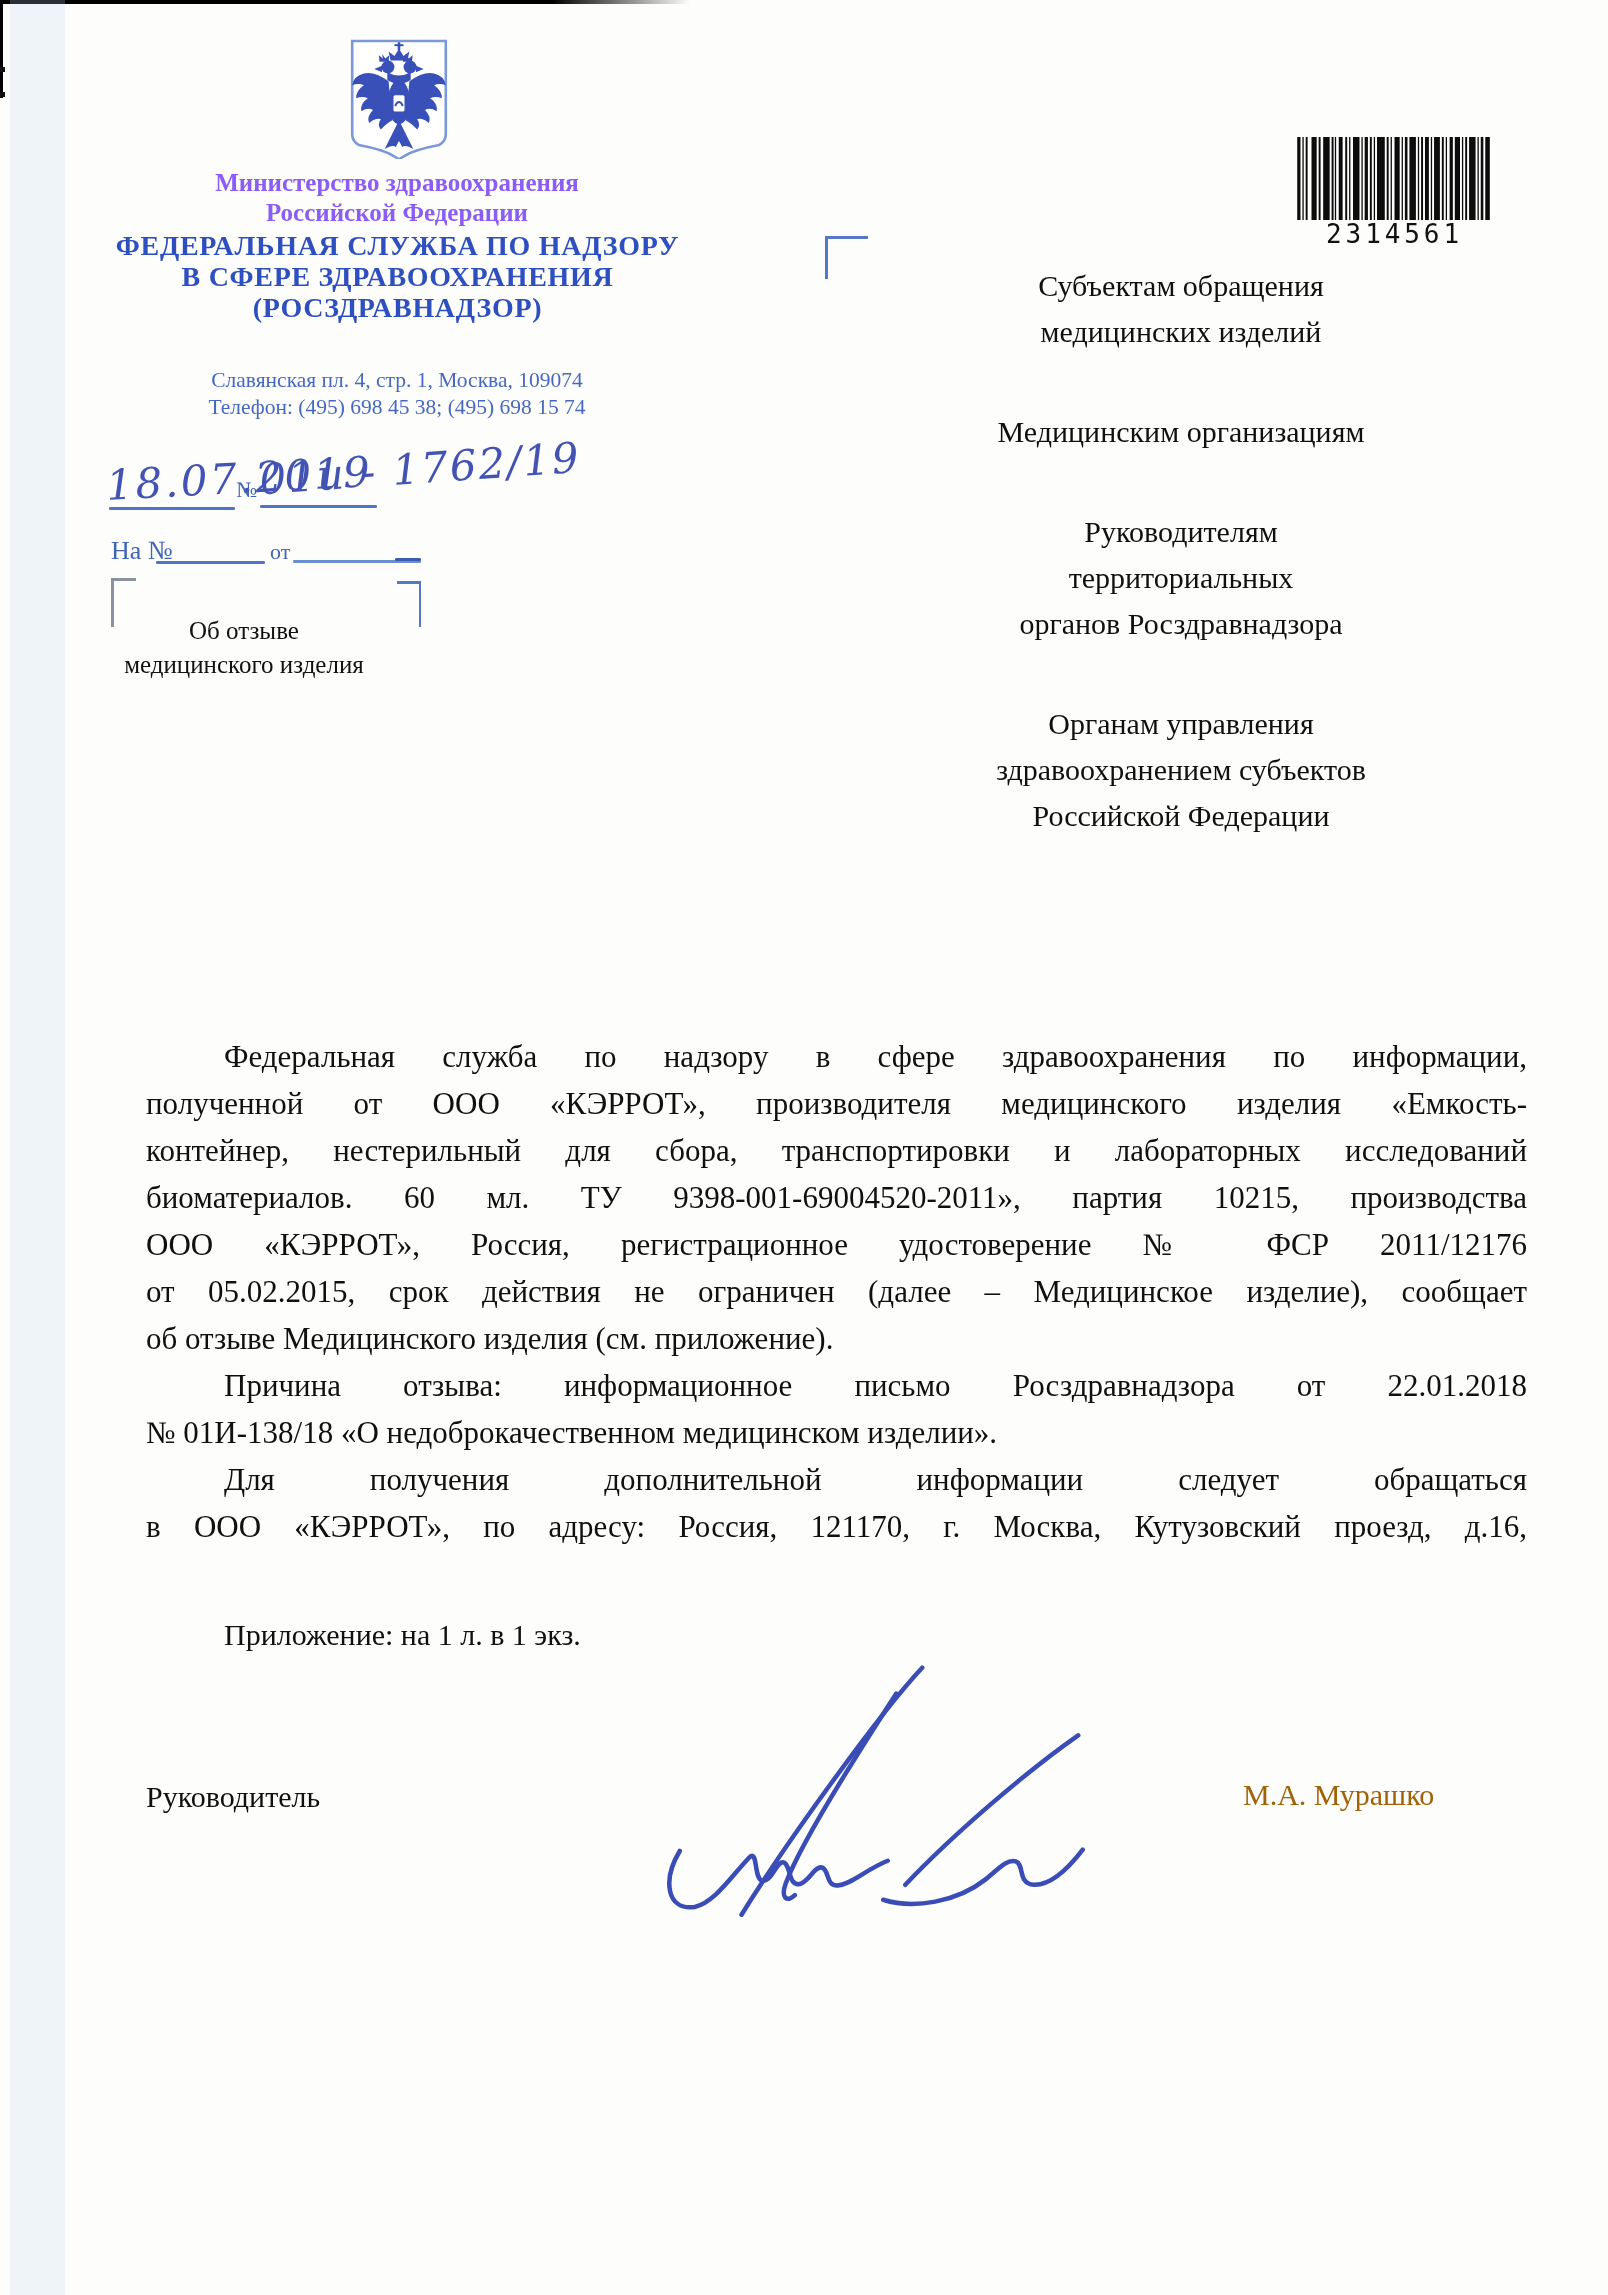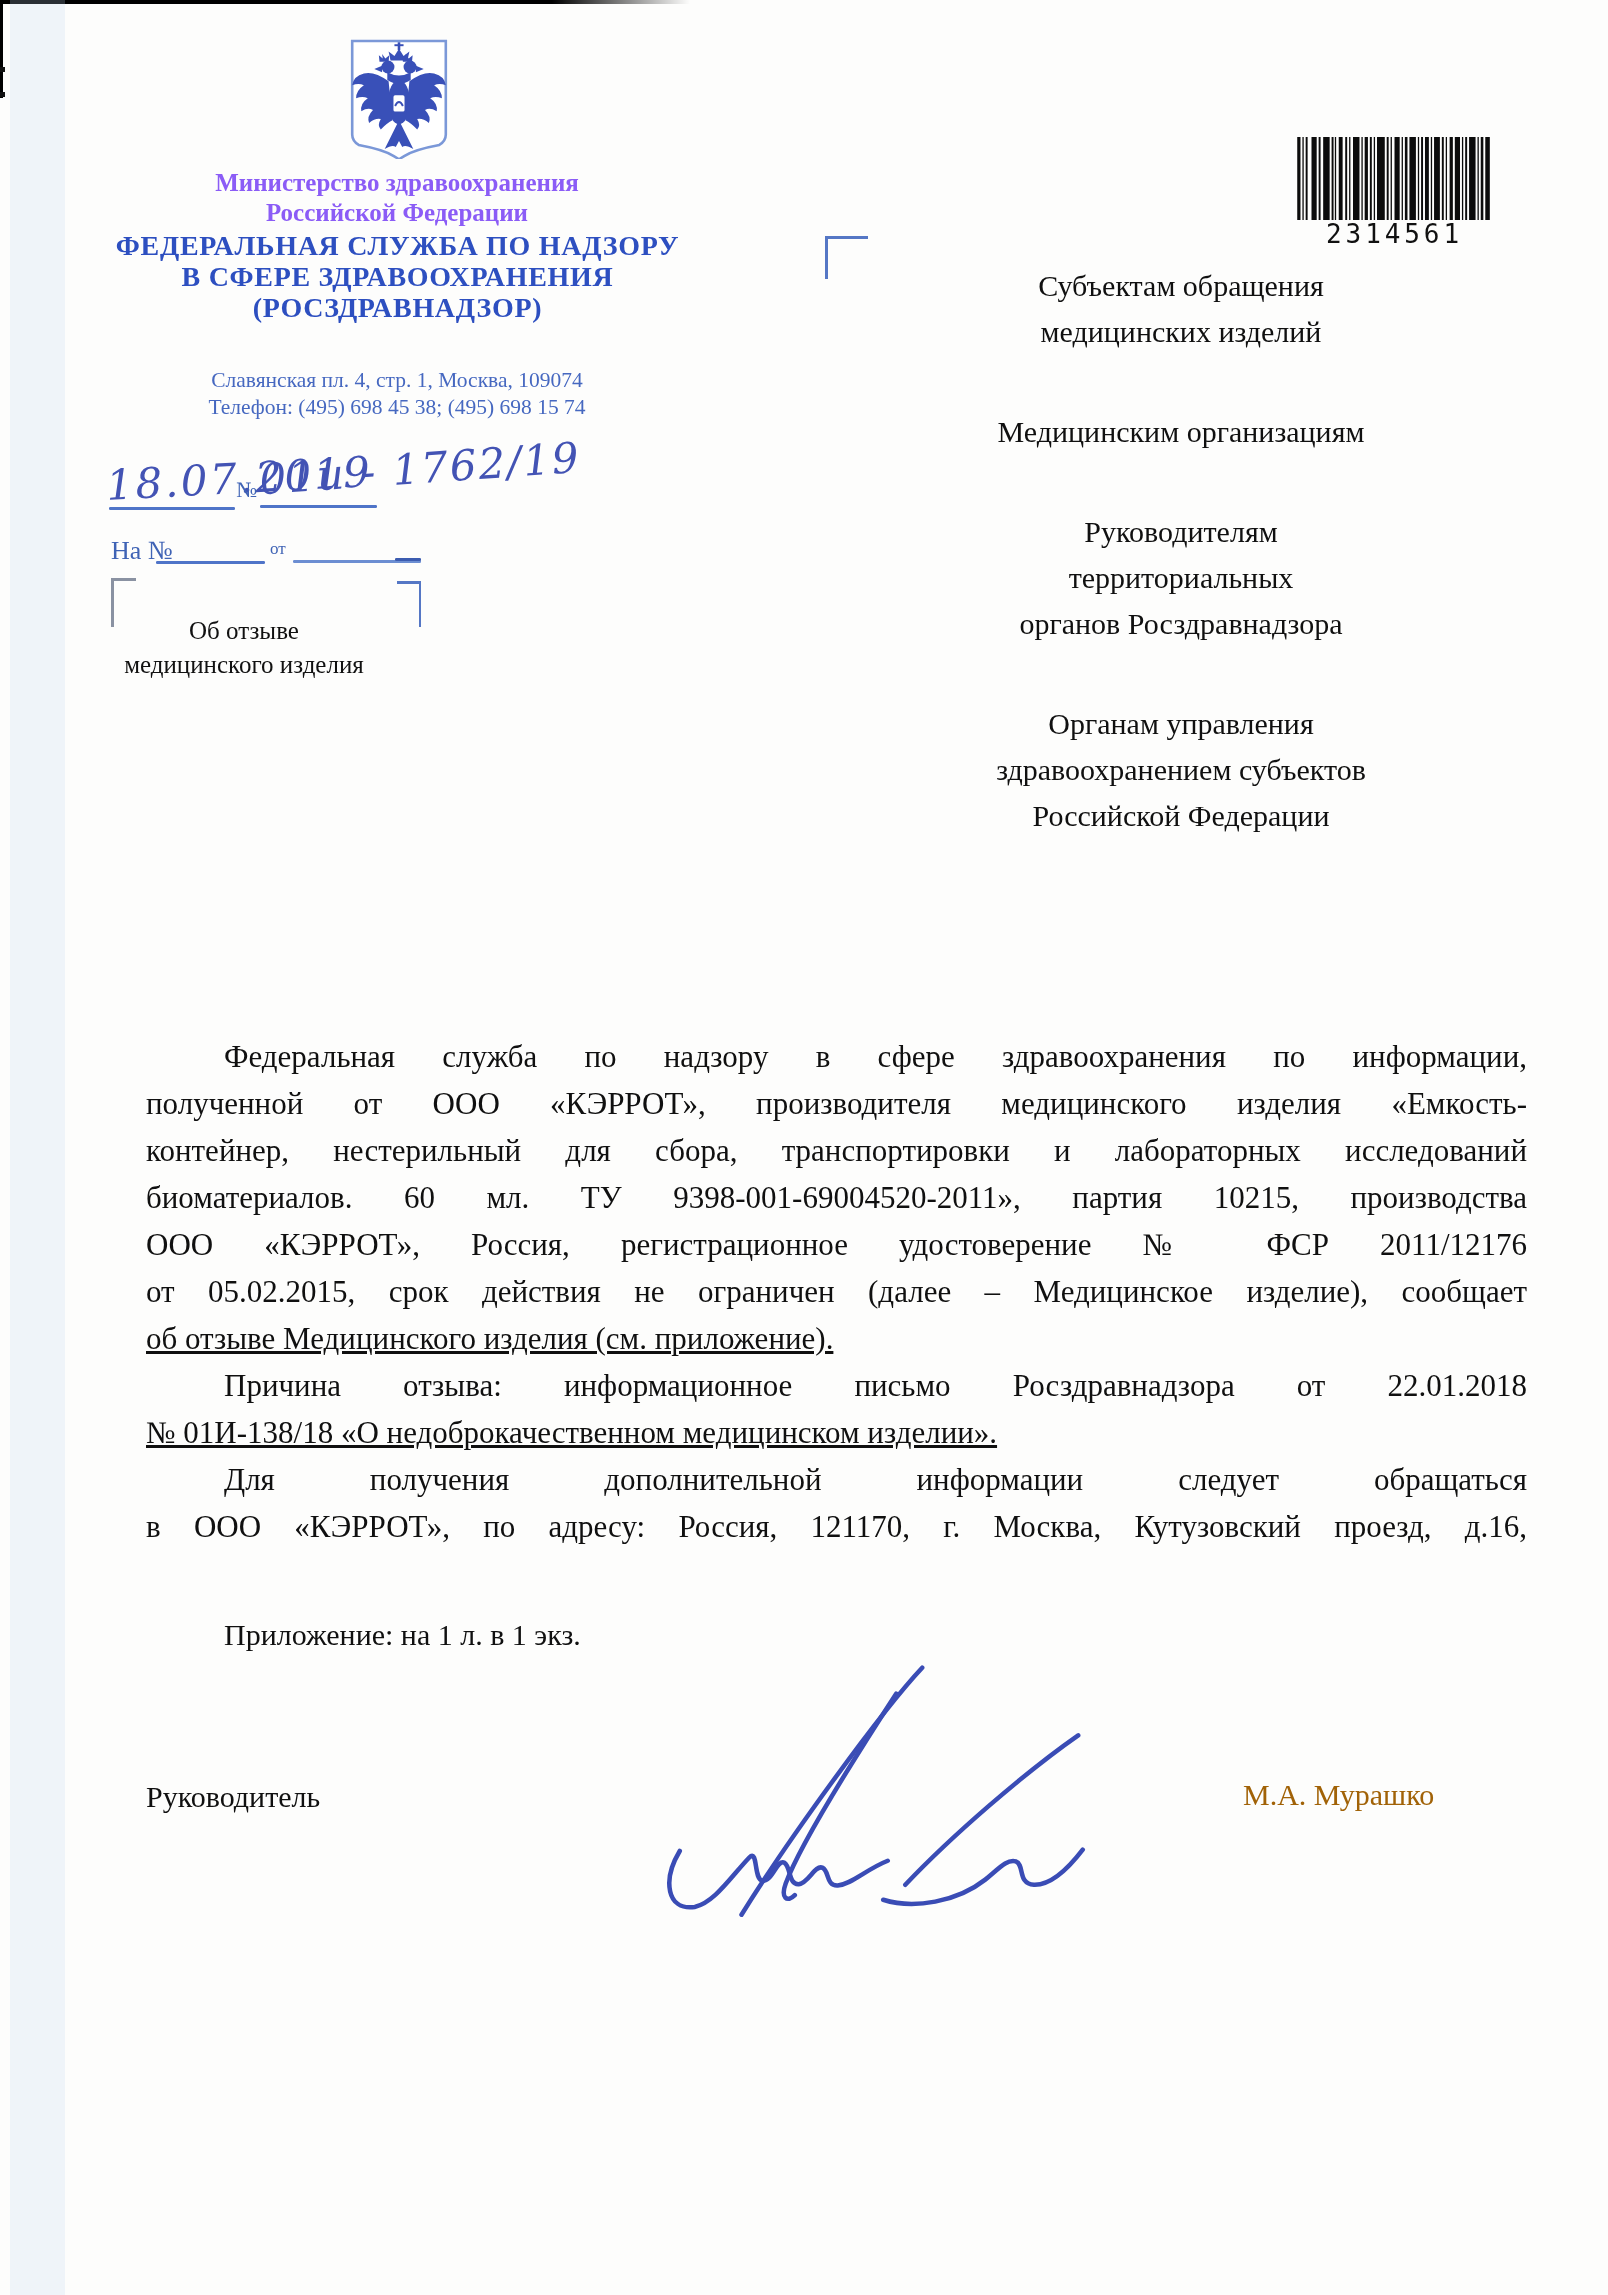--- a/index.html
+++ b/index.html
@@ -27,21 +27,21 @@
 
   
   .hw{font-style:italic;color:#4353b4;font-family:"DejaVu Serif",serif;}
   .hw-date{position:absolute;left:106px;top:454px;font-size:42px;transform:rotate(-3deg);letter-spacing:2.6px;}
   .hw-num{position:absolute;left:259px;top:444px;font-size:42px;transform:rotate(-4deg);letter-spacing:2px;white-space:nowrap;}
   .no-sign{position:absolute;left:236px;top:477px;font-size:22px;color:#3f63b5;}
   .u-line{position:absolute;height:3.3px;background:#4f74c8;border-radius:1.3px;}
   .u1{left:109px;top:507px;width:126px;}
   .u2{left:260px;top:505px;width:117px;}
   .reply{position:absolute;left:111px;top:536px;font-size:26px;color:#3f63b5;}
-  .reply-ot{position:absolute;left:270px;top:539px;font-size:17px;color:#3f63b5;}
+  .reply-ot{position:absolute;left:270px;top:539px;font-size:22px;color:#3f63b5;}
   .u3{left:156px;top:561px;width:109px;background:#4f74c8;}
   .u4{left:293px;top:560px;width:128px;background:#6c8ed2;}
   .u4d{left:395px;top:558px;width:26px;background:#3c5cb0;}
 
   
   .crop{position:absolute;}
   .crop .h,.crop .v{position:absolute;background:#5577c5;}
   .crop-grey .h,.crop-grey .v{background:#8a92a2;}
 
   
@@ -55,21 +55,21 @@
 
   
   .recipients{position:absolute;left:898px;top:263px;width:566px;text-align:center;
     font-size:30px;line-height:46px;color:#101010;}
   .rgroup{margin-bottom:54px;}
 
   
   .body-text{position:absolute;left:146px;top:1033px;width:1381px;
     font-size:31px;line-height:47px;color:#101010;}
   .bline{width:1381px;text-align:justify;text-align-last:justify;white-space:normal;}
-  .bline.plain{text-align:center;text-align-last:left;text-decoration:underline;}
+  .bline.plain{text-align:center;text-align-last:left;}
   .bline.ind{padding-left:78px;width:1303px;}
 
   .attachment{position:absolute;left:224px;top:1618px;font-size:30px;color:#101010;}
   .signer-title{position:absolute;left:146px;top:1780px;font-size:30px;color:#101010;}
   .signer-name{position:absolute;left:1243px;top:1778px;font-size:30px;color:#a16207;}
   .signature{position:absolute;left:657px;top:1656px;width:442px;height:273px;}
 </style>
 </head>
 <body>
 

